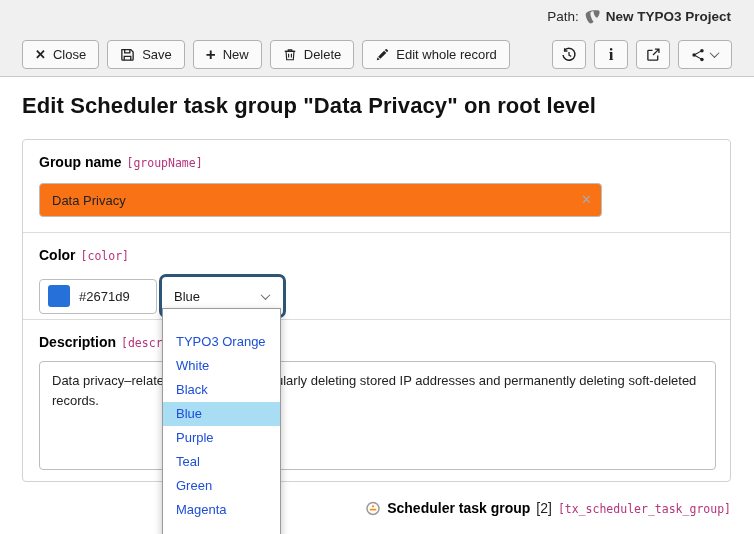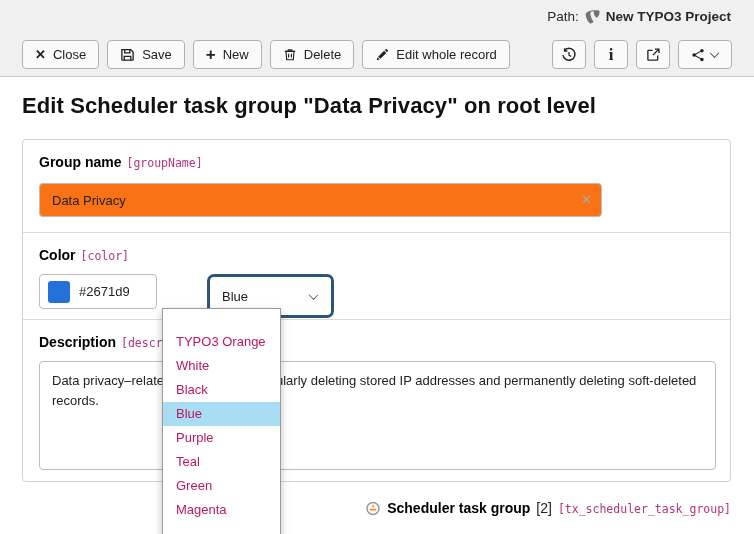--- a/index.html
+++ b/index.html
@@ -40,21 +40,21 @@
   .flabel { font-size:14px; font-weight:bold; color:#000; }
   .fhint { font-family:"DejaVu Sans Mono", monospace; font-size:11.5px; font-weight:normal;
     color:#b5347d; margin-left:5px; }
 
   .text-input-wrap { position:relative; width:563px; margin-top:12px; }
   .text-input { width:100%; height:34px; border:1px solid #bdbdbd; border-radius:4px;
     padding:0 30px 0 12px; font-size:13px; color:#222; font-family:"Liberation Sans", sans-serif;
     background:#f97316; outline:none; }
   .clear-x { position:absolute; right:10px; top:9px; color:#a9a9a9; font-size:13px; cursor:pointer; }
 
-  .color-row { display:flex; align-items:flex-start; margin-top:10px;gap:48px; }
+  .color-row { display:flex; align-items:center; margin-top:10px; }
   .color-box { width:118px; height:35px; border:1px solid #bdbdbd; border-radius:4px;
     display:flex; align-items:center; gap:9px; padding:0 8px; background:#fff; }
   .swatch { width:22px; height:22px; border-radius:3px; }
   .hex { font-size:13px; color:#222; }
   .color-select { margin-left:2px; width:127px; height:44px; border:3px solid #2e5578; border-radius:7px;
     background:#fff; display:flex; align-items:center; padding:0 12px; cursor:pointer; position:relative; }
   .color-select .sel-val { font-size:13px; color:#1a1a1a; }
   .color-select .chev { position:absolute; right:14px; top:16px; border-color:#666; }
 
   .desc-area { margin-top:10px; width:677px; height:109px; border:1px solid #bdbdbd; border-radius:4px;
@@ -63,21 +63,21 @@
 
   .footer-line { position:absolute; top:500px; right:23px; display:flex; align-items:flex-end; gap:6px;
     font-size:14px; }
   .footer-line .rec-title { font-weight:bold; color:#000; }
   .footer-line .rec-uid { font-weight:normal; color:#222; }
   .footer-line .rec-table { font-family:"DejaVu Sans Mono", monospace; font-size:11.5px; color:#b5347d; }
 
   
   .dropdown { position:absolute; left:162px; top:308px; width:119px; height:260px;
     background:#fff; border:1px solid #9a9a9a; box-shadow:0 3px 8px rgba(0,0,0,.25); z-index:50; }
-  .dd-item { height:24px; line-height:24px; padding-left:13px; font-size:13px; color:#be185d;
+  .dd-item { height:24px; line-height:24px; padding-left:13px; font-size:13px; color:#1d4ed8;
     cursor:pointer; white-space:nowrap; }
   .dd-item.empty { height:21px; }
   .dd-item.selected { background:#a9ddf4; }
 
   svg { display:block; }
 </style>
 </head>
 <body>
 
 <div class="docheader">

